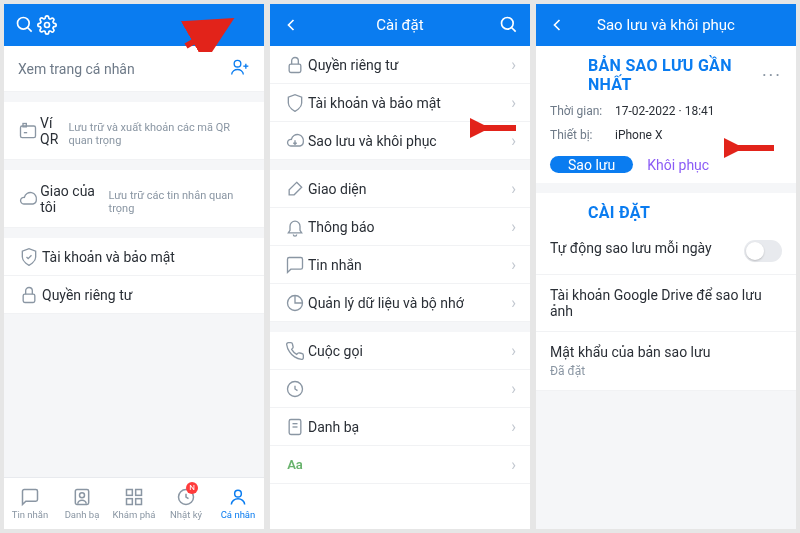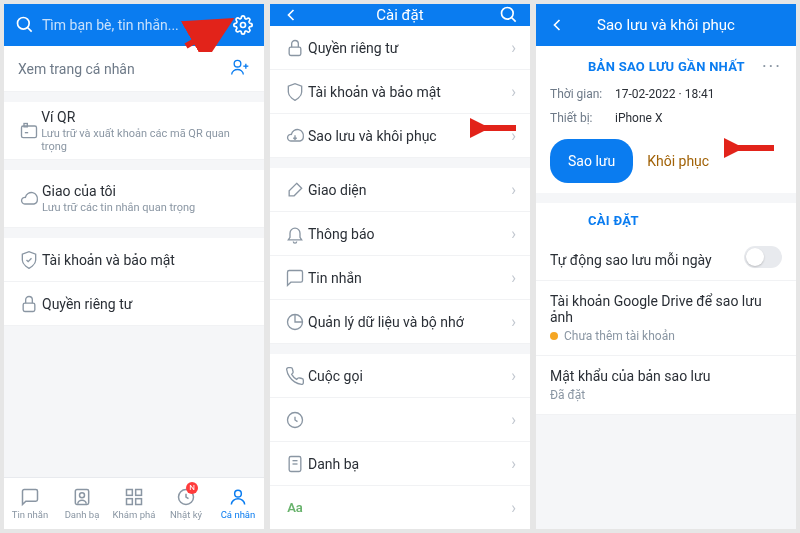--- a/index.html
+++ b/index.html
@@ -6,74 +6,71 @@
   body { background: #e6e6e6; width: 800px; height: 533px; display: flex; gap: 6px; padding: 4px; }
   .panel { flex: 1; background: #f5f6f8; display: flex; flex-direction: column; position: relative; overflow: hidden; }
   .header { background: #0a7cf0; height: 42px; display: flex; align-items: center; padding: 0 10px; color: #fff; }
   .header-title { flex: 1; text-align: center; font-size: 15px; }
   .header-icon { width: 22px; height: 22px; display: flex; align-items: center; justify-content: center; }
   .header-icon svg { width: 20px; height: 20px; fill: none; stroke: #fff; stroke-width: 2; }
   .search-bar { flex: 1; display: flex; align-items: center; color: #c7e0fb; }
   .search-bar span { margin-left: 6px; font-size: 14px; }
 
   .list { background: #fff; }
-  .row { display: flex; align-items: center; height: 44px; padding: 0 14px; border-bottom: 1px solid #f1f2f4; }
+  .row { display: flex; align-items: center; height: 38px; padding: 0 14px; border-bottom: 1px solid #f1f2f4; }
   .row .icon { width: 22px; height: 22px; margin-right: 2px; display: flex; align-items: center; justify-content: center; }
   .row .icon svg { width: 20px; height: 20px; fill: none; stroke: #8a96a3; stroke-width: 1.6; }
   .row .label { font-size: 14px; color: #2a2f36; }
   .row .chev { margin-left: auto; color: #c1c7cf; }
   .row.profile { height: 46px; justify-content: center; color: #6e7a88; font-size: 14px; }
   .row.profile .add { margin-left: auto; }
   .gap { height: 10px; background: #f5f6f8; }
   .row.tall { height: 58px; }
-  .row.tall .text { display: flex; flex-direction: column; }
+  .row.tall .text { display: flex; flex-direction: row; align-items: flex-end; }
   .row.tall .sub { font-size: 11px; color: #8a96a3; margin-top: 2px; }
 
   .tabbar { margin-top: auto; height: 52px; background: #fff; display: flex; border-top: 1px solid #e8eaee; }
   .tab { flex: 1; display: flex; flex-direction: column; align-items: center; justify-content: center; font-size: 9.5px; color: #8a96a3; position: relative; }
   .tab.active { color: #0a7cf0; }
   .tab svg { width: 20px; height: 20px; fill: none; stroke: currentColor; stroke-width: 1.8; margin-bottom: 2px; }
   .tab .badge { position: absolute; top: 4px; right: 14px; background: #ff3b3b; color: #fff; font-size: 8px; border-radius: 8px; padding: 0 3px; line-height: 12px; }
 
   .section { padding: 10px 14px 0; }
   .section-head { display: flex; align-items: center; }
-  .section-title { font-size: 13px; font-weight: 700; color: #0a7cf0; letter-spacing: .3px; padding-left: 38px; }
+  .section-title { font-size: 16px; font-weight: 700; color: #0a7cf0; letter-spacing: .3px; padding-left: 38px; }
   .dots { margin-left: auto; color: #8a96a3; font-size: 18px; letter-spacing: 2px; }
   .kv { font-size: 12px; color: #2a2f36; margin-top: 10px; }
   .kv .k { color: #6e7a88; display: inline-block; width: 62px; }
   .btn-row { display: flex; align-items: center; gap: 14px; margin: 14px 0 10px; }
-  .btn-primary { background: #0a7cf0; color: #fff; border: none; border-radius: 18px; height: 44px; padding: 0 18px; font-size: 14px; }
-  .btn-link { color: #a16207; font-size: 14px; background: none; border: none; }
+  .btn-primary { background: #0a7cf0; color: #fff; border: none; border-radius: 18px; height: 17px; padding: 0 18px; font-size: 14px; }
+  .btn-link { color: #8b5cf6; font-size: 14px; background: none; border: none; }
   .divider { height: 10px; background: #f5f6f8; margin: 0 -14px; }
   .setting-row { padding: 12px 14px; background: #fff; border-bottom: 1px solid #f1f2f4; }
   .setting-row .t { font-size: 14px; color: #2a2f36; }
   .setting-row .s { font-size: 12px; color: #8a96a3; margin-top: 4px; }
-  .setting-row.flex { display: flex; align-items: flex-end; }
+  .setting-row.flex { display: flex; align-items: flex-start; }
   .toggle { width: 38px; height: 22px; border-radius: 11px; background: #e8eaee; margin-left: auto; position: relative; }
   .toggle::after { content: ""; position: absolute; width: 18px; height: 18px; background: #fff; border-radius: 50%; top: 2px; left: 2px; box-shadow: 0 1px 2px rgba(0,0,0,.2); }
   .dot-orange { display: inline-block; width: 8px; height: 8px; background: #f5a623; border-radius: 50%; margin-right: 6px; }
 
   .arrow { position: absolute; pointer-events: none; z-index: 10; }
   .arrow svg { display: block; }
 
   .aa-icon { font-size: 13px; color: #69b36d; font-weight: 600; }
 </style>
 </head>
 <body>
 
 <div class="panel">
   <div class="header">
     <div class="header-icon">
       <svg viewBox="0 0 24 24">
           <circle cx="10" cy="10" r="7"></circle>
           <line x1="20" y1="20" x2="15" y2="15"></line>
         </svg>
-    </div>
-    <div class="search-bar">
-      <span>Tìm bạn bè, tin nhắn...</span>
     </div>
     <div class="header-icon">
       <svg viewBox="0 0 24 24">
           <circle cx="12" cy="12" r="3"></circle>
           <path d="M19.4 15a1.7 1.7 0 0 0 .34 1.87l.06.06a2 2 0 1 1-2.83 2.83l-.06-.06a1.7 1.7 0 0 0-1.87-.34 1.7 1.7 0 0 0-1 1.56V21a2 2 0 1 1-4 0v-.09a1.7 1.7 0 0 0-1.11-1.56 1.7 1.7 0 0 0-1.87.34l-.06.06a2 2 0 1 1-2.83-2.83l.06-.06a1.7 1.7 0 0 0 .34-1.87 1.7 1.7 0 0 0-1.56-1H3a2 2 0 1 1 0-4h.09a1.7 1.7 0 0 0 1.56-1.11 1.7 1.7 0 0 0-.34-1.87l-.06-.06a2 2 0 1 1 2.83-2.83l.06.06a1.7 1.7 0 0 0 1.87.34H9a1.7 1.7 0 0 0 1-1.56V3a2 2 0 1 1 4 0v.09a1.7 1.7 0 0 0 1 1.56 1.7 1.7 0 0 0 1.87-.34l.06-.06a2 2 0 1 1 2.83 2.83l-.06.06a1.7 1.7 0 0 0-.34 1.87V9a1.7 1.7 0 0 0 1.56 1H21a2 2 0 1 1 0 4h-.09a1.7 1.7 0 0 0-1.56 1z"></path>
         </svg>
     </div>
   </div>
 
   <div class="list">
@@ -364,21 +361,20 @@
       <div class="section-title">CÀI ĐẶT</div>
     </div>
   </div>
 
   <div class="setting-row flex">
     <span class="t">Tự động sao lưu mỗi ngày</span>
     <div class="toggle"></div>
   </div>
   <div class="setting-row">
     <div class="t">Tài khoản Google Drive để sao lưu ảnh</div>
-    <div class="s"><span class="dot-orange"></span><span>Chưa thêm tài khoản</span></div>
   </div>
   <div class="setting-row">
     <div class="t">Mật khẩu của bản sao lưu</div>
     <div class="s">Đã đặt</div>
   </div>
 
   <div class="arrow" style="top:134px; right:18px;">
     <svg width="54" height="20">
         <defs>
           <marker id="ah3" markerWidth="8" markerHeight="8" refX="2" refY="4" orient="auto">

